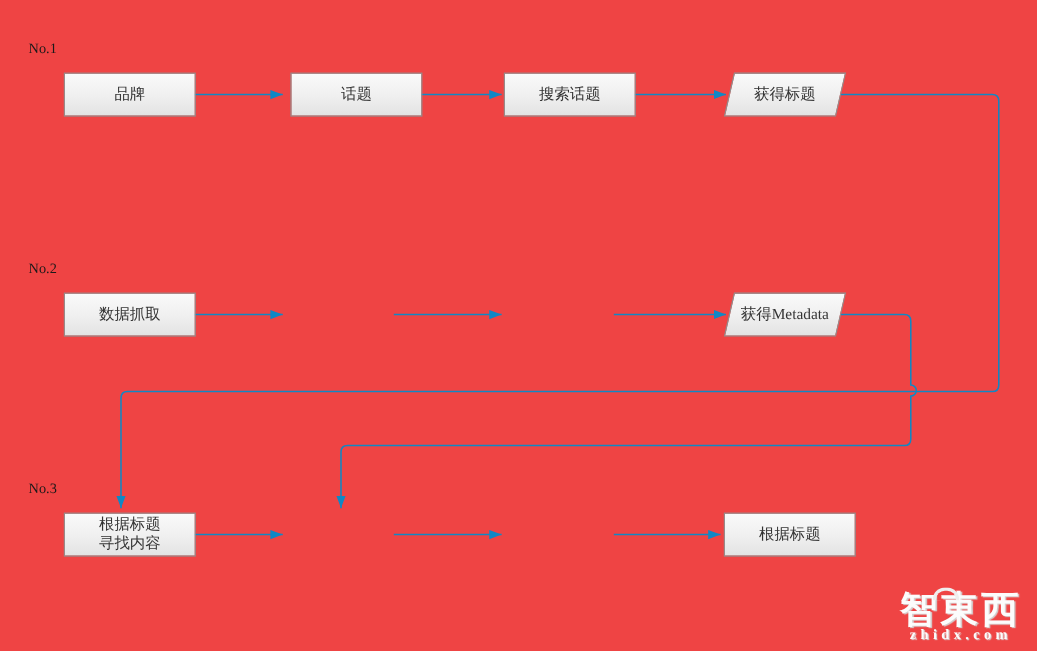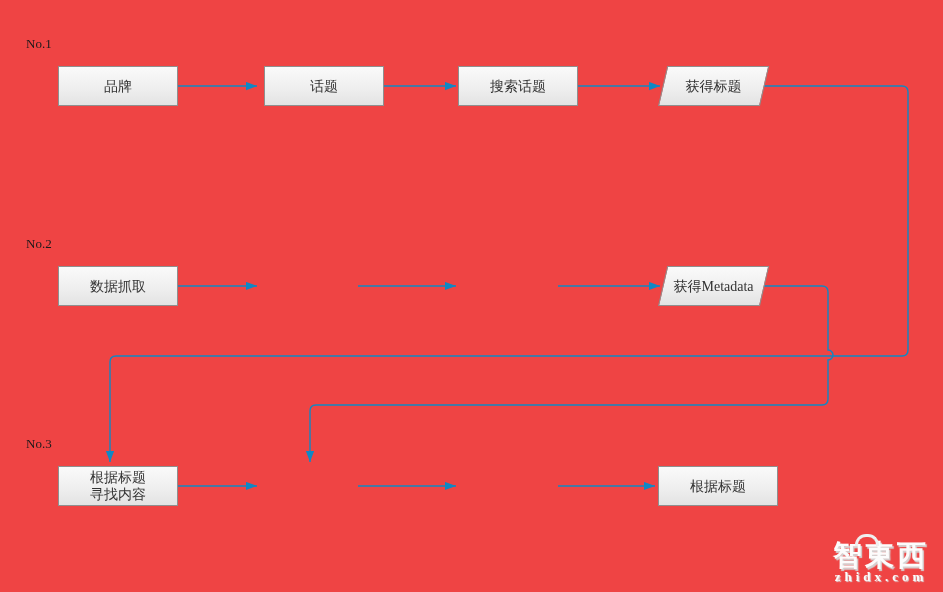--- a/index.html
+++ b/index.html
@@ -28,21 +28,21 @@
   }
   .connectors{
     position:absolute;left:0;top:0;pointer-events:none;
   }
   .watermark{
     position:absolute;right:14px;bottom:8px;text-align:center;
     color:#fcfcfc;user-select:none;
   }
   .wm-logo{
     position:relative;
-    font-size:29px;font-weight:bold;letter-spacing:3px;line-height:30px;
+    font-size:34px;font-weight:bold;letter-spacing:3px;line-height:30px;
     text-shadow:1.5px 1.5px 1px #d4d4d4;
   }
   .wm-arc{
     position:absolute;top:-6px;left:50%;margin-left:-26px;
     width:18px;height:9px;border:3px solid #efefef;border-bottom:none;
     border-radius:11px 11px 0 0;
   }
   .wm-domain{
     font-size:13px;font-weight:bold;letter-spacing:4px;line-height:14px;
     text-shadow:1px 1px 1px #d8d8d8;

